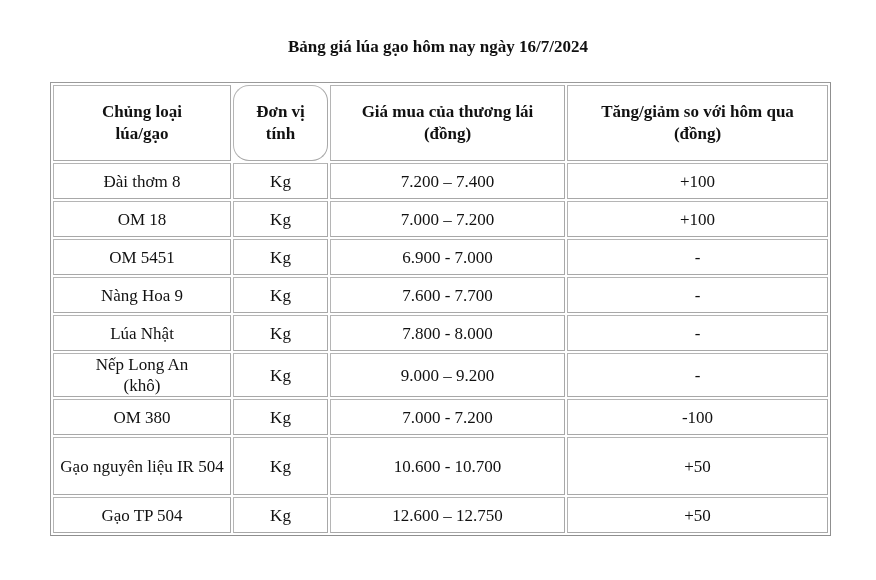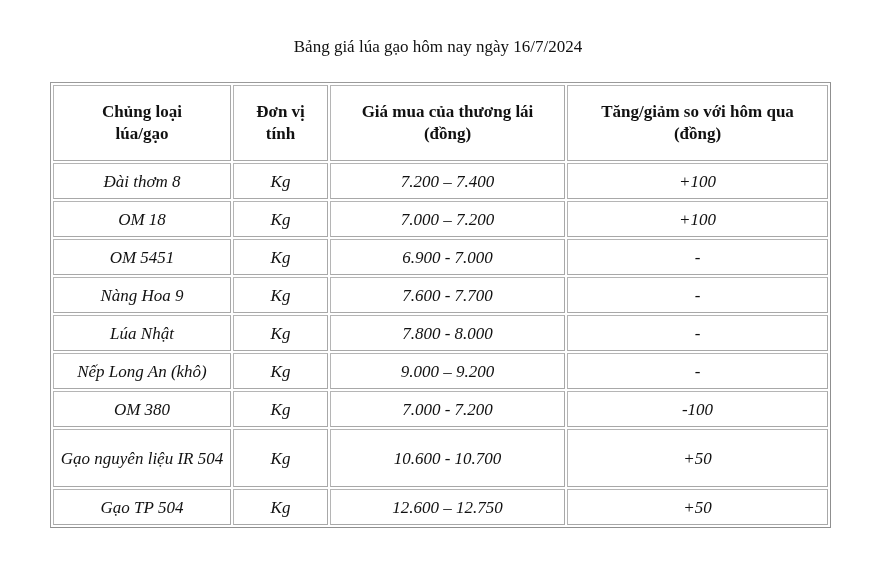--- a/index.html
+++ b/index.html
@@ -14,21 +14,21 @@
       overflow: hidden;
       font-family: "Liberation Serif", "DejaVu Serif", serif;
       color: #111111;
     }
     .title {
       position: absolute;
       left: 0;
       top: 36px;
       width: 876px;
       text-align: center;
-      font-weight: normal;
+      font-weight: bold;
       font-size: 17px;
       line-height: 22px;
     }
     table.price-table {
       position: absolute;
       left: 50px;
       top: 82px;
       width: 781px;
       border-collapse: separate;
       border-spacing: 2px;
@@ -47,21 +47,20 @@
       padding: 0 22px;
     }
     table.price-table th {
       font-weight: bold;
       height: 56px;
       line-height: 22px;
     }
     table.price-table td {
       height: 34px;
       line-height: 21px;
-      font-style: italic;
     }
     table.price-table tr.tall td {
       height: 56px;
     }
     col.c1 { width: 178px; }
     col.c2 { width: 95px; }
     col.c3 { width: 235px; }
     col.c4 { width: 261px; }
   </style>
 </head>
@@ -72,21 +71,21 @@
 <table class="price-table">
   <colgroup>
     <col class="c1">
       <col class="c2">
       <col class="c3">
       <col class="c4">
   </colgroup>
   <thead>
     <tr>
       <th>Chủng loại lúa/gạo</th>
-      <th style="padding:0 22px;">Đơn vị tính</th>
+      <th style="padding:0 22px;border-radius:16px;">Đơn vị tính</th>
       <th style="padding:9px 30px;">Giá mua của thương lái (đồng)</th>
       <th style="padding:8px 10px;">Tăng/giảm so với hôm qua (đồng)</th>
     </tr>
   </thead>
   <tbody>
     <tr>
       <td>Đài thơm 8</td>
       <td>Kg</td>
       <td>7.200 – 7.400</td>
       <td>+100</td>

